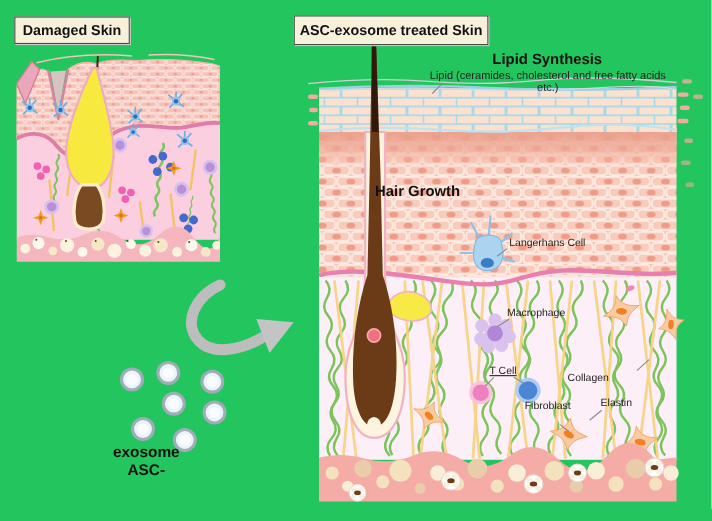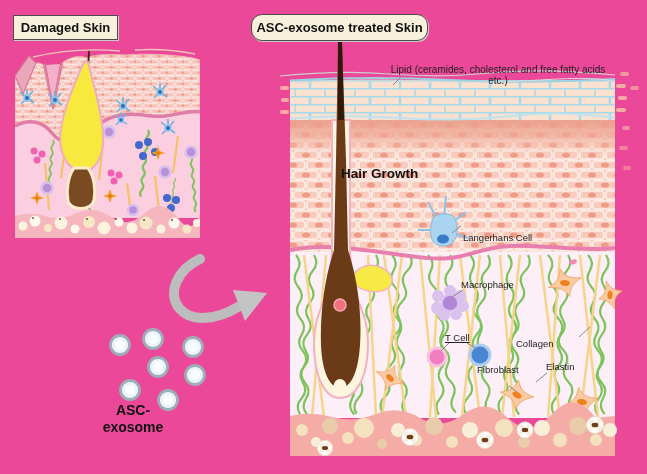--- a/index.html
+++ b/index.html
@@ -1,16 +1,16 @@
 <!DOCTYPE html>
 <html><head>
 <meta charset="utf-8">
 <style>
   html,body{margin:0;padding:0;background:#fff;}
-  .canvas{position:relative;width:647px;height:474px;background:#ec4899;overflow:hidden;
+  .canvas{position:relative;width:647px;height:474px;background:#22c55e;overflow:hidden;
           font-family:"Liberation Sans",sans-serif;color:#111;}
   .title-box{position:absolute;display:flex;align-items:center;justify-content:center;
              background:#f7f1dc;border:1.2px solid #4c4c4c;box-shadow:1px 1px 0 #c9c9c9;
              font-weight:bold;font-size:13px;color:#111;}
   .lbl{position:absolute;white-space:nowrap;}
   .lbl-big{font-weight:bold;font-size:13.5px;color:#111;}
   .lbl-small{font-size:9.5px;color:#222;}
   .lbl-center{text-align:center;white-space:normal;}
   svg{position:absolute;display:block;}
 </style>
@@ -343,31 +343,32 @@
       <path d="M187,303 L197,309"></path>
       <path d="M299,297 L310,287"></path>
       <path d="M267,333 L256,342"></path>
       <path d="M229,346 L237,352"></path>
     </g>
   </svg>
 
   <div class="title-box" style="left:13px;top:15px;width:103px;height:23px;">
     <span>Damaged Skin</span>
   </div>
-  <div class="title-box" style="left:251px;top:14px;width:175px;height:25px;border-radius:11px;">
+  <div class="title-box" style="left:267px;top:14px;width:175px;height:25px;">
     <span>ASC-exosome treated Skin</span>
   </div>
 
+  <div class="lbl lbl-big lbl-center" style="left:437px;top:46px;width:121px;">Lipid Synthesis</div>
   <div class="lbl lbl-small lbl-center" style="left:383px;top:64px;width:230px;font-size:10px;">Lipid (ceramides, cholesterol and free fatty acids etc.)</div>
   <div class="lbl lbl-big" style="left:341px;top:166px;">Hair Growth</div>
-  <div class="lbl lbl-small" style="left:463px;top:232px;">Langerhans Cell</div>
+  <div class="lbl lbl-small" style="left:463px;top:216px;">Langerhans Cell</div>
   <div class="lbl lbl-small" style="left:461px;top:279px;">Macrophage</div>
   <div class="lbl lbl-small" style="left:445px;top:332px;text-decoration:underline;">T Cell</div>
   <div class="lbl lbl-small" style="left:516px;top:338px;">Collagen</div>
   <div class="lbl lbl-small" style="left:546px;top:361px;">Elastin</div>
   <div class="lbl lbl-small" style="left:477px;top:364px;">Fibroblast</div>
 
   <div class="lbl lbl-center" style="left:91px;top:402px;width:84px;font-weight:bold;font-size:14px;line-height:16.5px;">
+    <div>exosome</div>
     <div>ASC-</div>
-    <div>exosome</div>
   </div>
 
 </div>
 
 </body></html>

